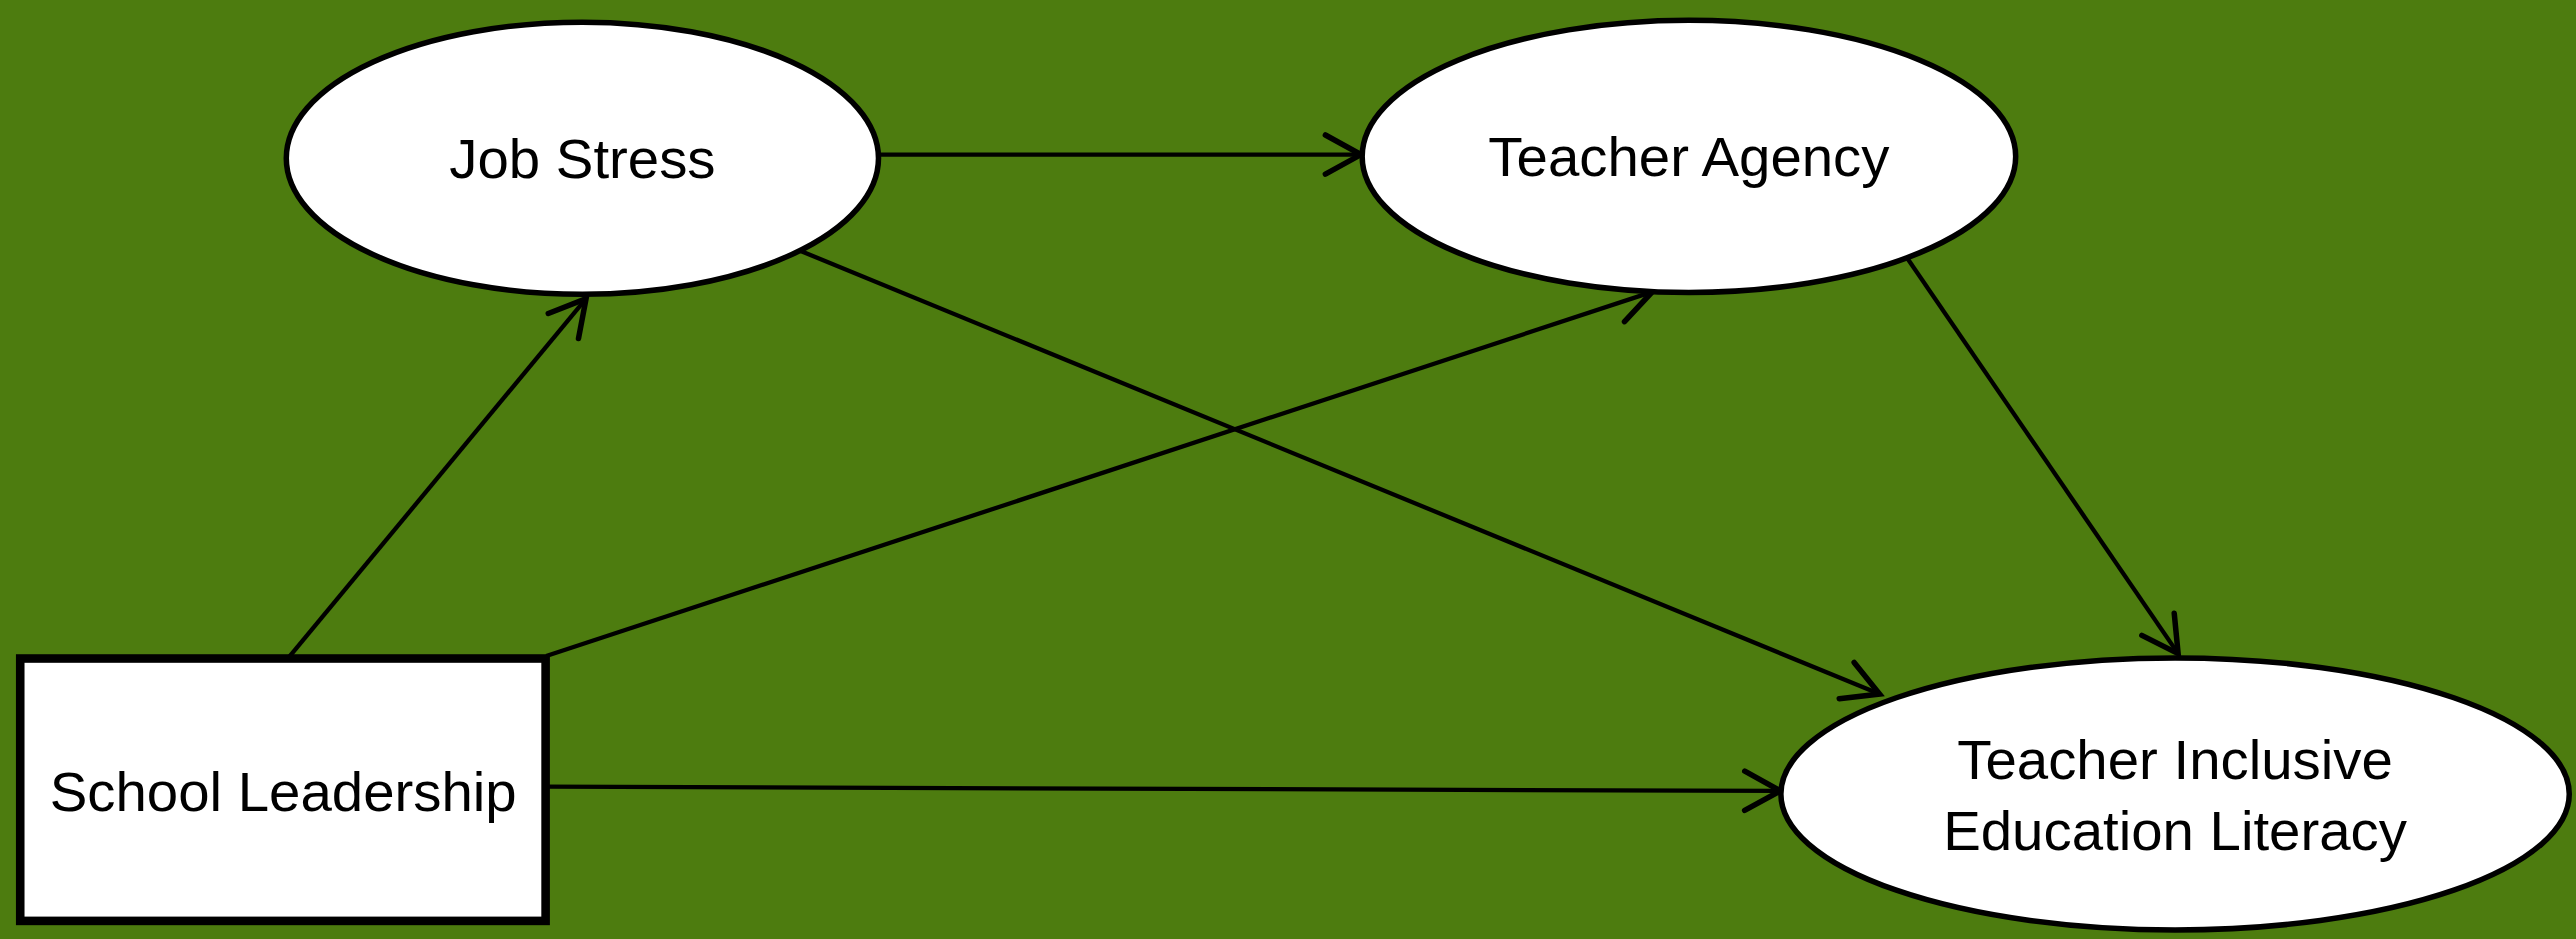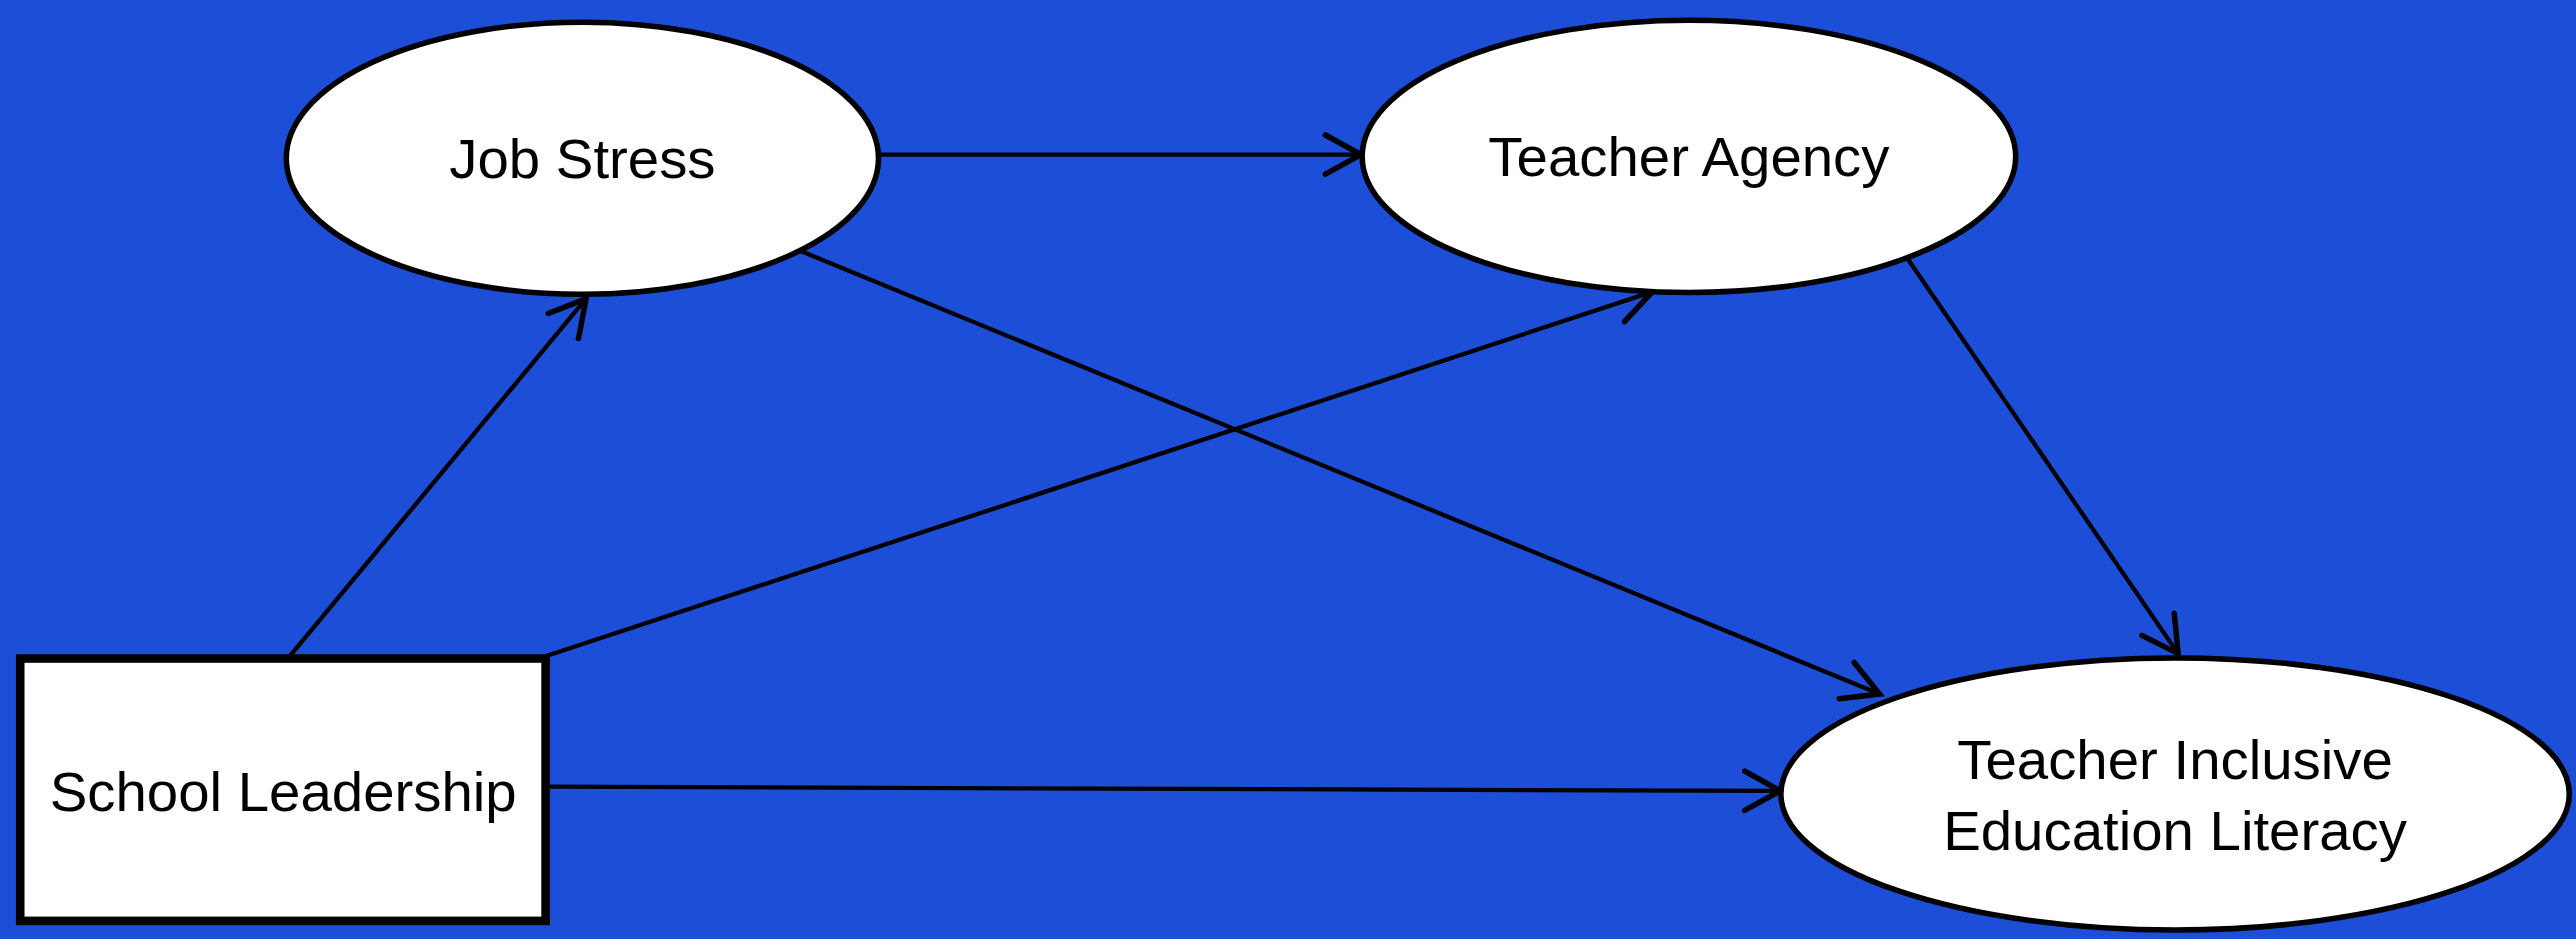--- a/index.html
+++ b/index.html
@@ -6,21 +6,21 @@
     margin: 0;
     padding: 0;
     background: #ffffff;
     width: 2576px;
     height: 940px;
     overflow: hidden;
   }
   .diagram-wrap {
     width: 2576px;
     height: 940px;
-    background: #1d4ed8;
+    background: #4d7c0f;
   }
   svg {
     display: block;
   }
   .node-shape {
     fill: #ffffff;
     stroke: #000000;
   }
   .ellipse-shape { stroke-width: 9; }
   .rect-shape   { stroke-width: 14; }

